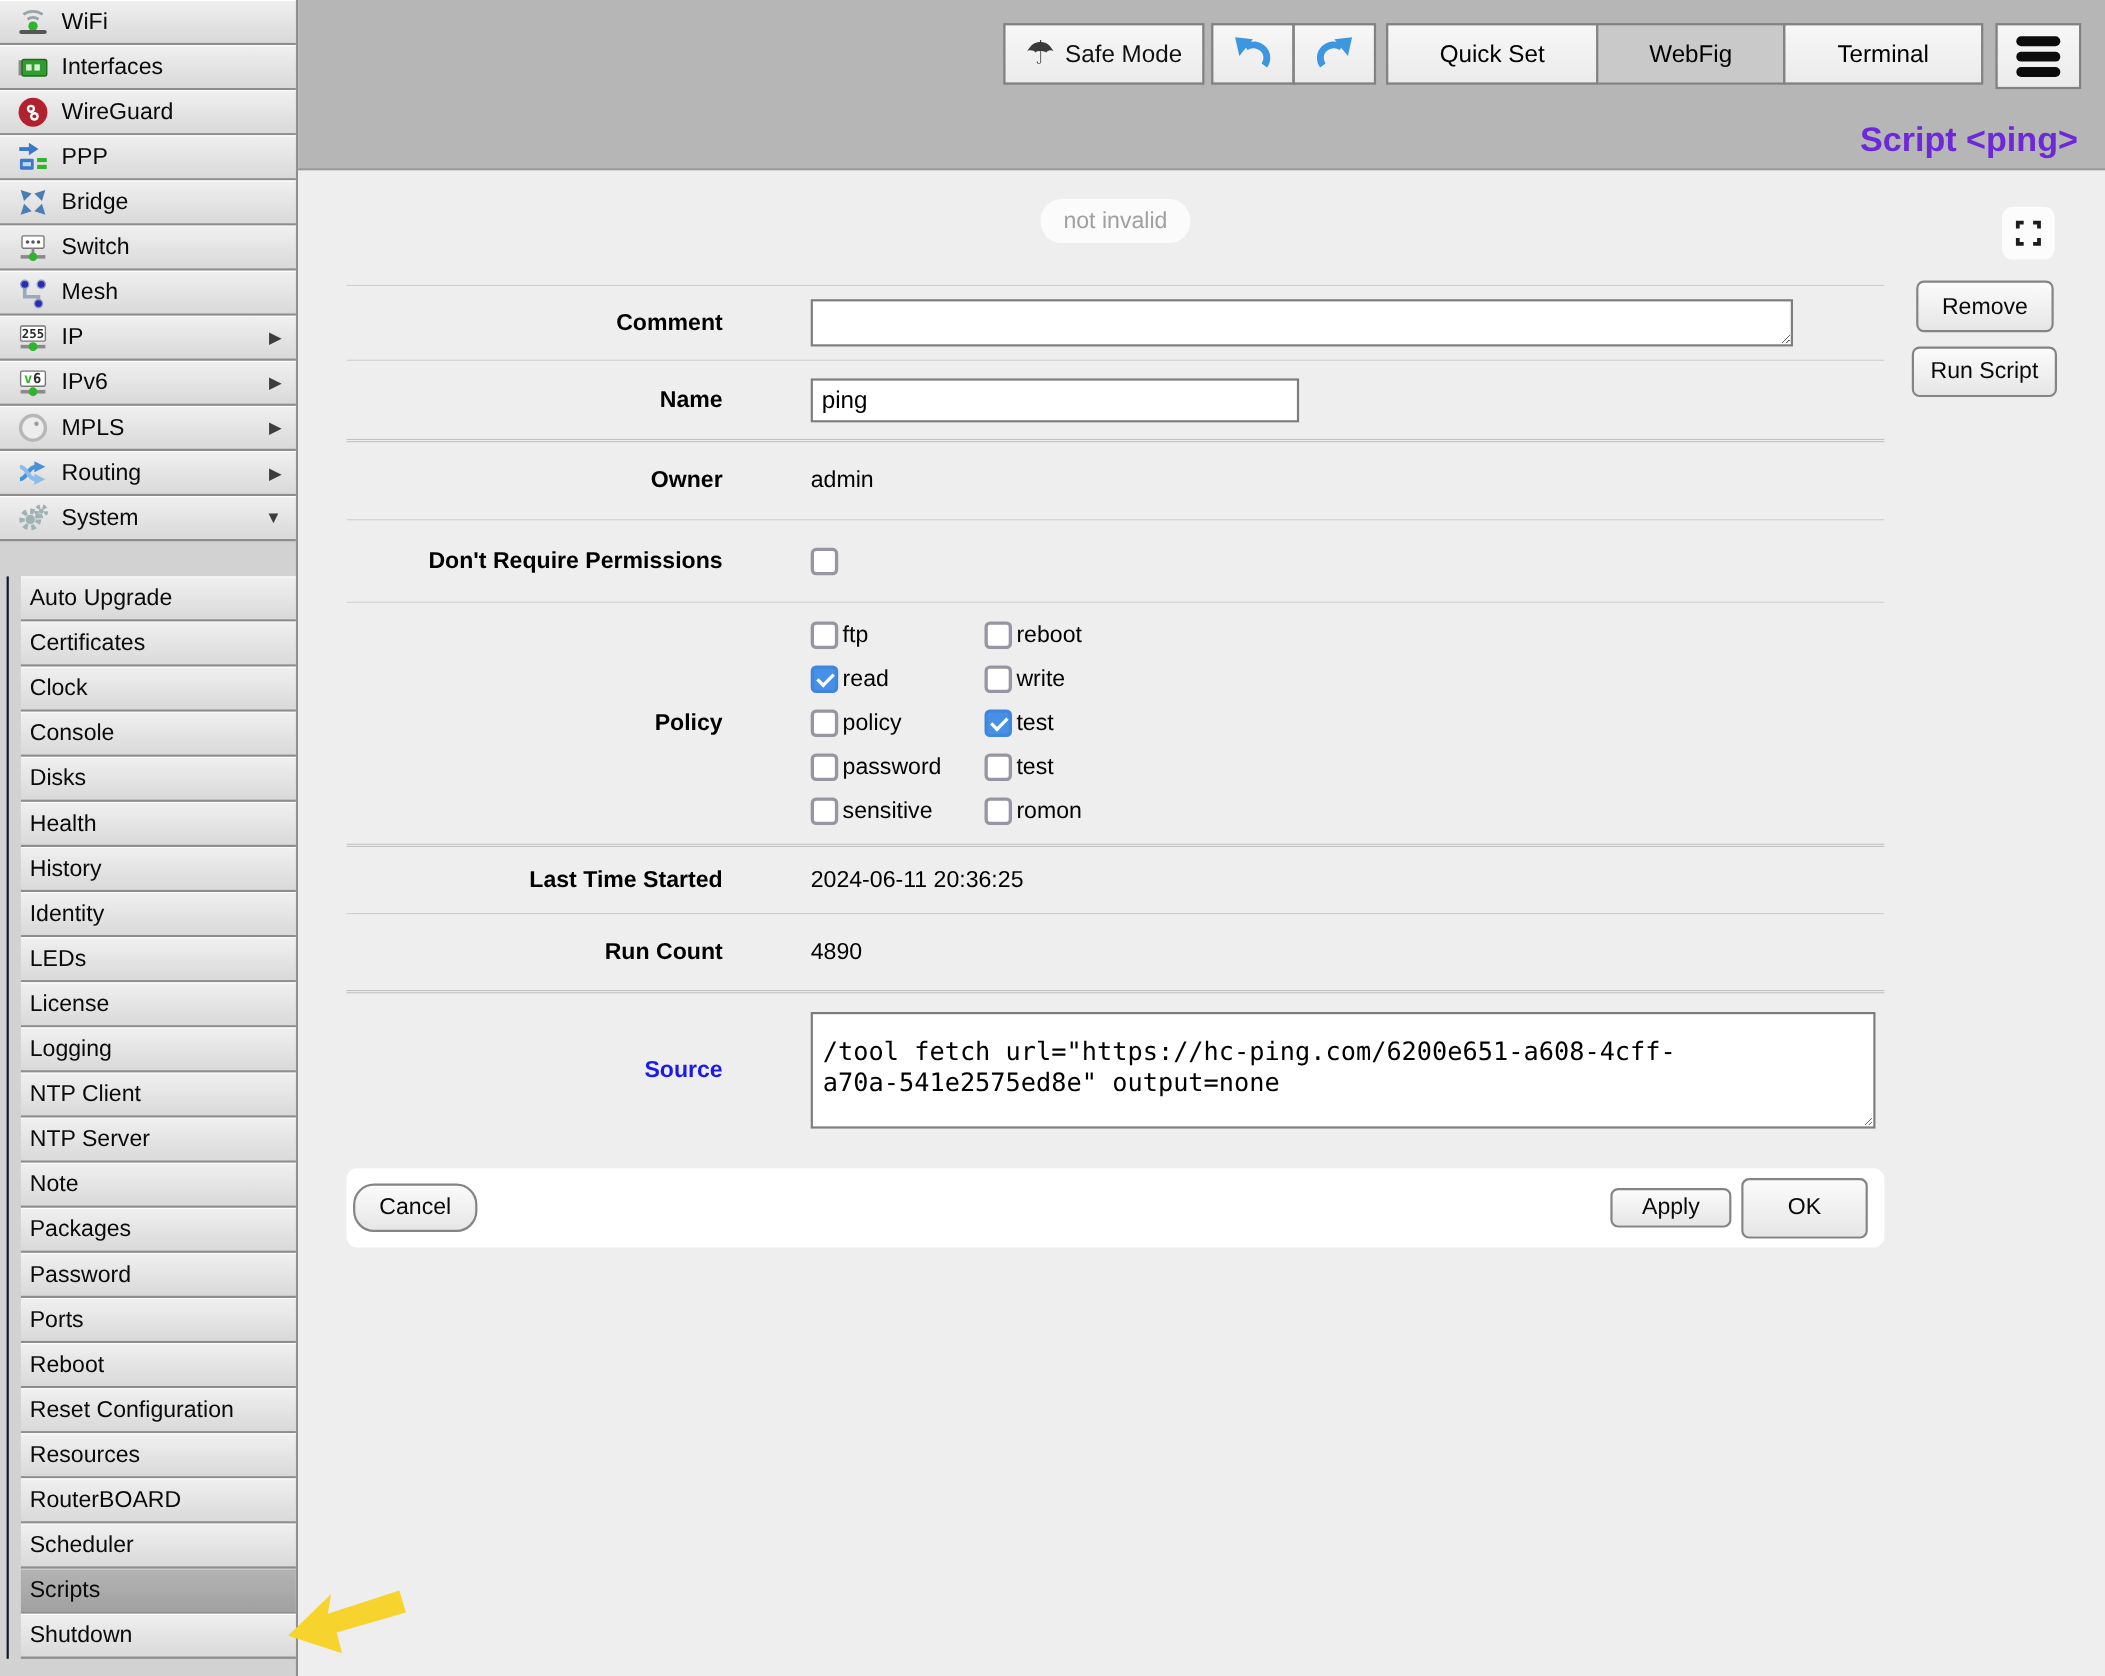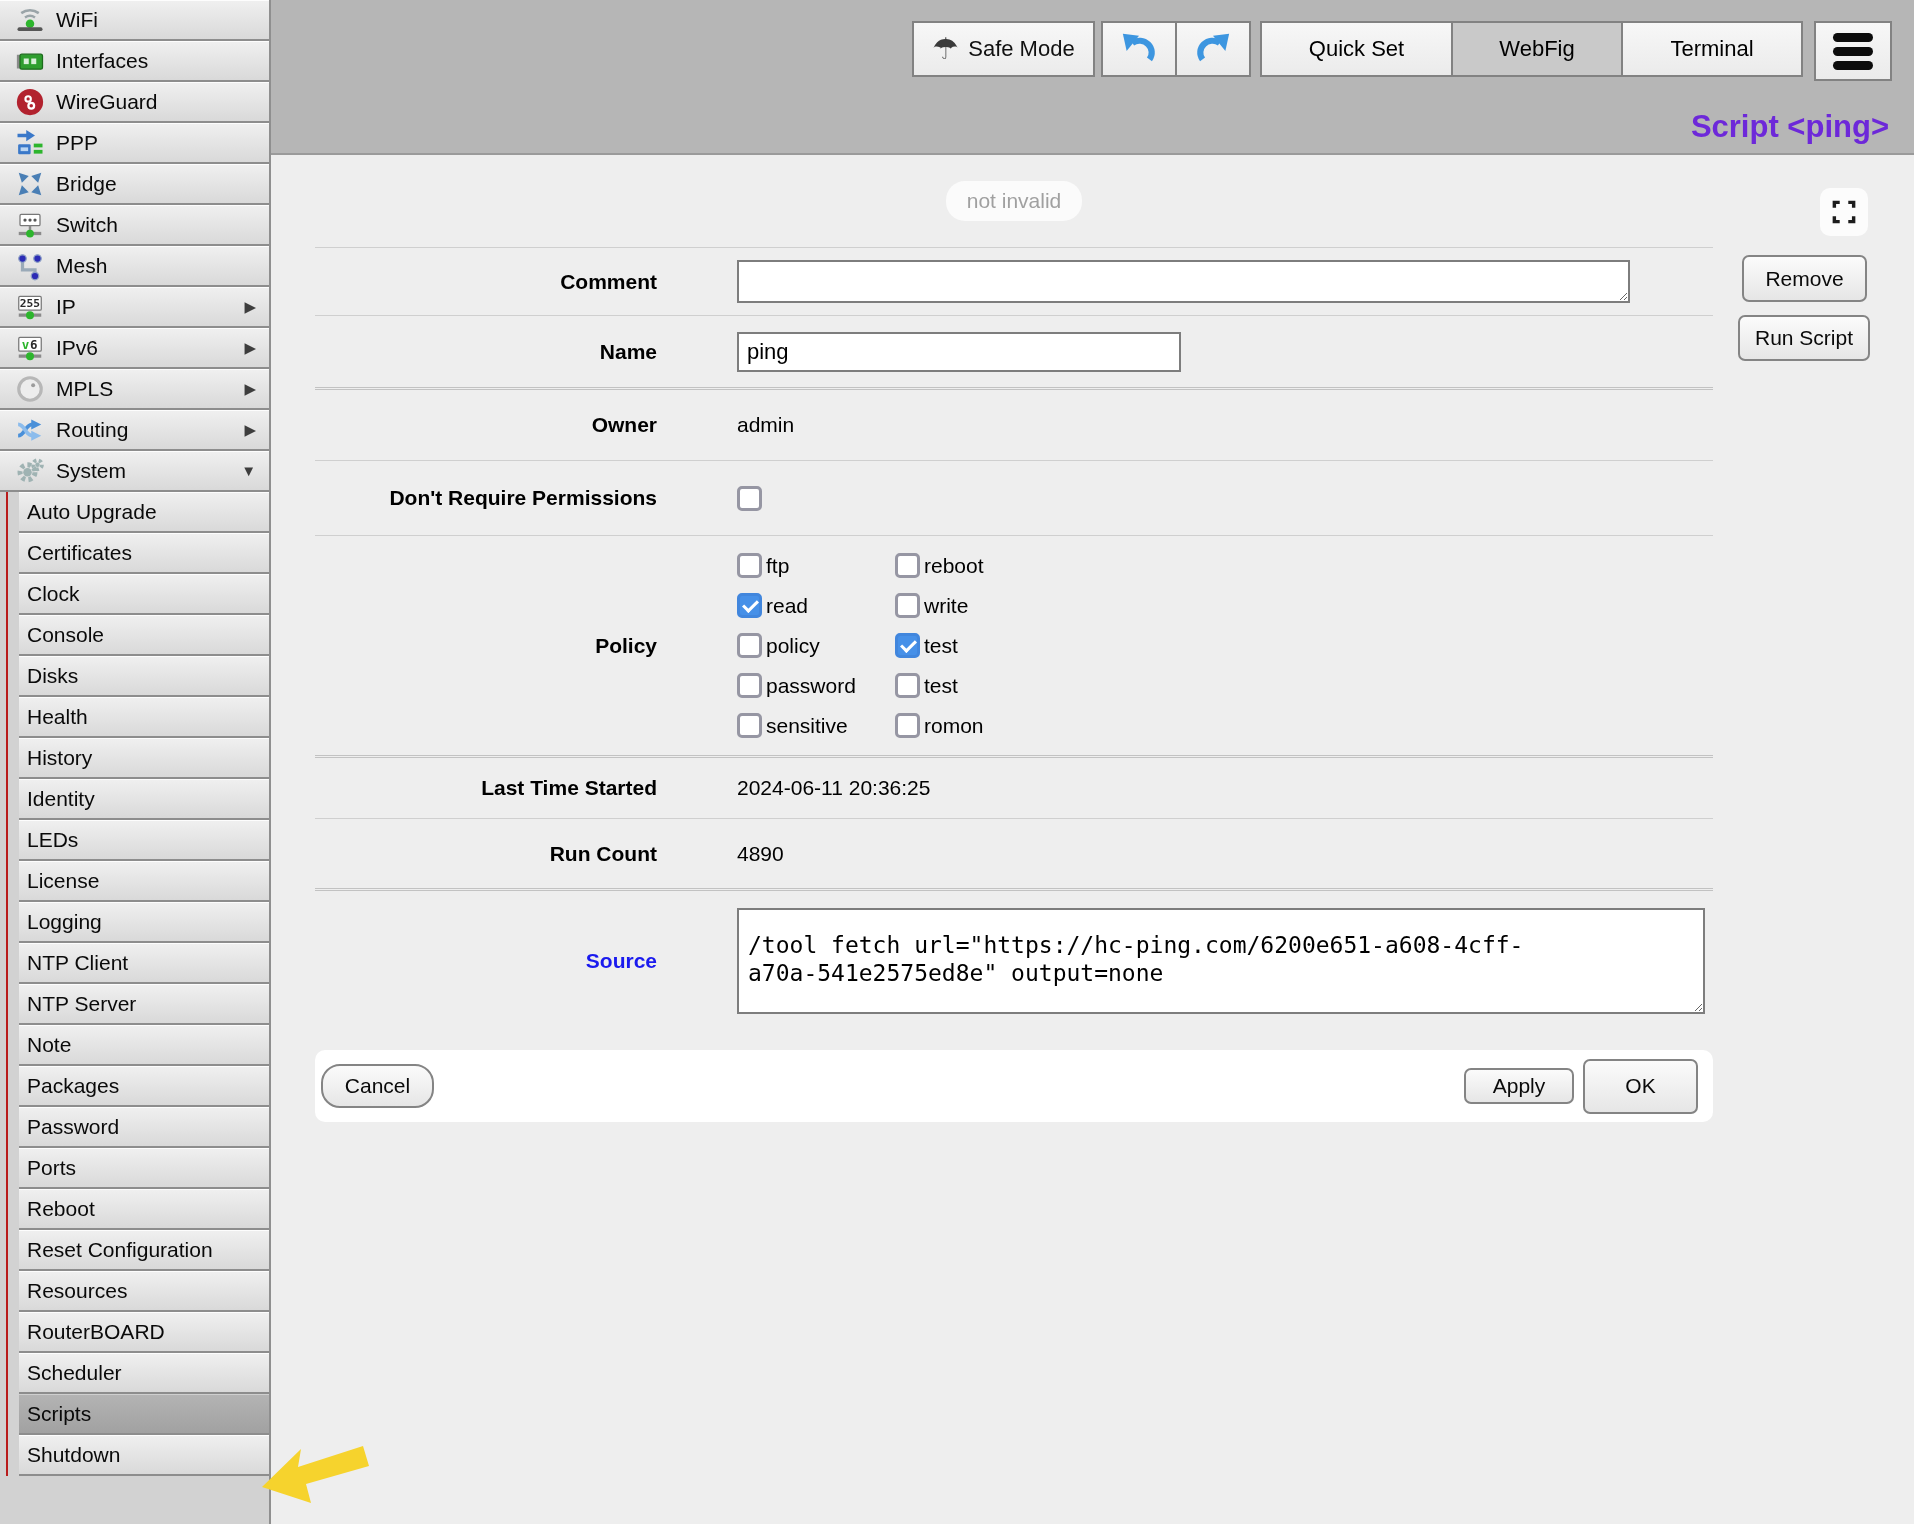--- a/index.html
+++ b/index.html
@@ -36,40 +36,40 @@
   
   .sidebar { position:absolute; left:0; top:0; width:271px; height:1524px;
     background:#d2d2d2; border-right:2px solid #8f8f8f; overflow:hidden; }
   .side-item { height:41px; border-bottom:2px solid #8d8d8d;
     background:linear-gradient(#f0f0f0,#d9d9d9); box-shadow:inset 0 1px 0 #fdfdfd;
     display:flex; align-items:center; padding-left:14px; gap:11px; font-size:21px;
     color:#0a0a0a; cursor:pointer; }
   .side-icon { width:31px; height:31px; flex:none; display:flex; align-items:center;
     justify-content:center; }
   .tri { margin-left:auto; margin-right:13px; font-size:15px; color:#3d3d3d; }
-  .submenu { margin-left:6px; border-left:2px solid #b91c1c; }
+  .submenu { margin-left:6px; border-left:2px solid #0f172a;margin-top:32px; }
   .sub-item { height:41px; margin-left:11px; border-bottom:2px solid #8d8d8d;
     background:linear-gradient(#f0f0f0,#d9d9d9); box-shadow:inset 0 1px 0 #fdfdfd;
     display:flex; align-items:center; padding-left:8px; font-size:21px; color:#0a0a0a;
     cursor:pointer; }
   .sub-item.selected { background:linear-gradient(#b4b4b4,#a1a1a1);
     box-shadow:inset 0 1px 0 #cfcfcf; }
 
   
   .content { position:absolute; left:271px; top:155px; width:1643px; height:1369px;
     background:#eeeeee; }
   .form { position:absolute; left:44px; top:0; width:1398px; }
   .frow { display:flex; align-items:center; }
   .flabel { width:342px; text-align:right; font-weight:bold; font-size:21px;
     color:#000; flex:none; }
   .ffield { margin-left:80px; display:flex; align-items:center; }
   .r-status { height:92px; justify-content:center; }
   .pill { background:#fbfbfb; color:#a0a0a0; font-size:21px; padding:8px 21px;
     border-radius:19px; }
-  .r-comment { height:68px; border-top:1px solid #cfcfcf; }
+  .r-comment { height:68px; border-top:1px solid #cfcfcf;margin-top:12px; }
   .r-name    { height:72px; border-top:1px solid #cfcfcf; }
   .r-owner   { height:73px; border-top:3px double #c2c2c2; }
   .r-drp     { height:75px; border-top:1px solid #cfcfcf; }
   .r-policy  { height:220px; border-top:1px solid #cfcfcf; }
   .r-lts     { height:63px; border-top:3px double #c2c2c2; }
   .r-runcount{ height:70px; border-top:1px solid #cfcfcf; }
   .r-source  { height:142px; border-top:3px double #c2c2c2; }
   .value { font-size:21px; color:#000; }
   .src-label { color:#1a1aee; }
   textarea, input[type=text] { border:2px solid #7d7d7d; background:#fff;

